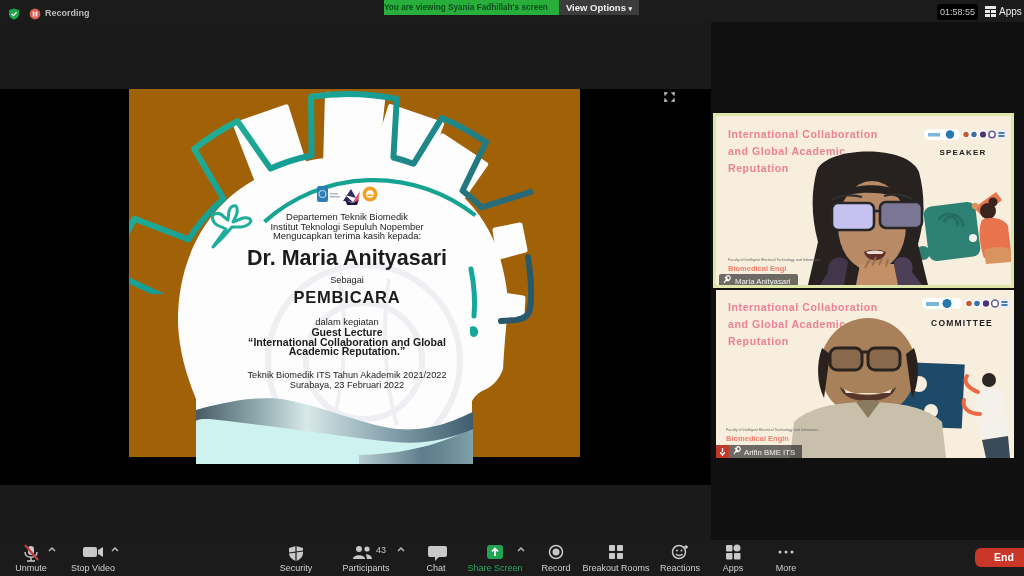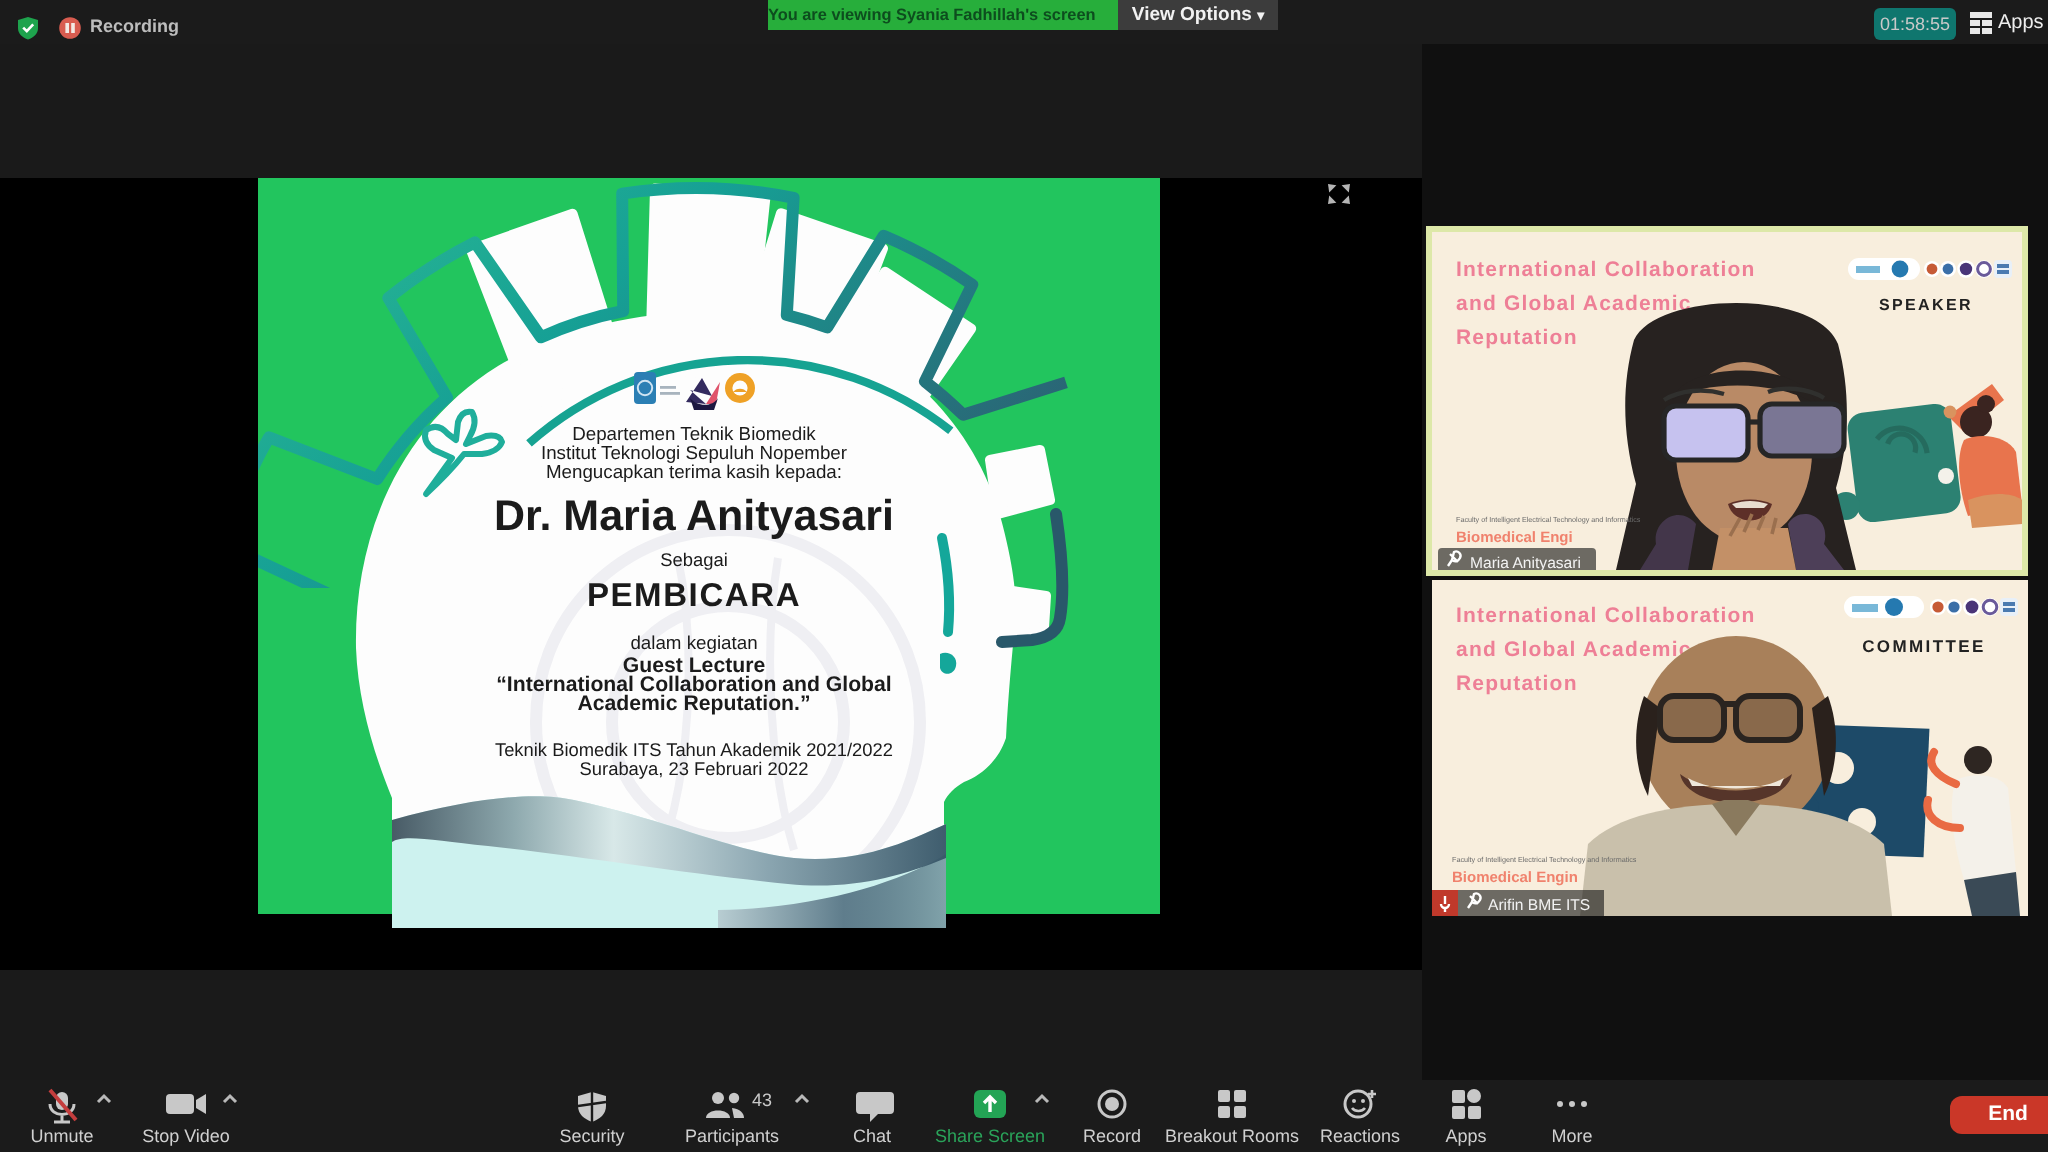--- a/index.html
+++ b/index.html
@@ -17,33 +17,33 @@
 <svg class="abs" style="left:29px;top:8px;" width="12" height="12" viewBox="0 0 12 12">
   <circle cx="6" cy="6" r="5.4" fill="#d85c50"></circle>
   <rect x="3.7" y="3.5" width="1.8" height="5" fill="#f3e9e4"></rect>
   <rect x="6.6" y="3.5" width="1.8" height="5" fill="#f3e9e4"></rect>
 </svg>
 <div class="abs" style="left:45px;top:8px;color:#bdbdbd;font-size:9px;font-weight:bold;">Recording</div>
 
 <div class="abs" style="left:384px;top:0;width:198px;height:15px;background:#27ae3b;color:#0d4d1e;font-size:8.2px;font-weight:bold;text-align:left;line-height:15px;white-space:nowrap;">You are viewing Syania Fadhillah's screen</div>
 <div class="abs" style="left:559px;top:0;width:80px;height:15px;background:#3c3c3c;color:#f2f2f2;font-size:9.5px;font-weight:bold;text-align:center;line-height:15px;">View Options <span style="font-size:7px;">▾</span></div>
 
-<div class="abs" style="left:937px;top:4px;width:41px;height:16px;background:#0f766e;border-radius:3px;color:#c9c9c9;font-size:9px;text-align:center;line-height:16px;">01:58:55</div>
+<div class="abs" style="left:937px;top:4px;width:41px;height:16px;background:#000000;border-radius:3px;color:#c9c9c9;font-size:9px;text-align:center;line-height:16px;">01:58:55</div>
 <svg class="abs" style="left:985px;top:6px;" width="11" height="11" viewBox="0 0 11 11">
   <rect x="0" y="0" width="11" height="3" fill="#e8e8e8"></rect>
   <rect x="0" y="4" width="5" height="3" fill="#e8e8e8"></rect>
   <rect x="6" y="4" width="5" height="3" fill="#e8e8e8"></rect>
   <rect x="0" y="8" width="5" height="3" fill="#e8e8e8"></rect>
   <rect x="6" y="8" width="5" height="3" fill="#e8e8e8"></rect>
 </svg>
 <div class="abs" style="left:999px;top:6px;color:#ededed;font-size:10px;">Apps</div>
 
 <div class="abs" style="left:0;top:89px;width:711px;height:396px;background:#000;"></div>
 
-<div class="abs" style="left:129px;top:89px;width:451px;height:368px;background:#22c55e;">
+<div class="abs" style="left:129px;top:89px;width:451px;height:368px;background:#a16207;">
 <svg width="451" height="396" viewBox="0 0 451 396">
   <defs>
     <linearGradient id="tealgrad" x1="0" y1="0" x2="1" y2="0.55">
       <stop offset="0" stop-color="#30bf92"></stop>
       <stop offset="0.45" stop-color="#16a095"></stop>
       <stop offset="1" stop-color="#2b6374"></stop>
     </linearGradient>
     <linearGradient id="waveg" x1="0" y1="0" x2="1" y2="0">
       <stop offset="0" stop-color="#485b66"></stop>
       <stop offset="0.22" stop-color="#8ea9ae"></stop>

